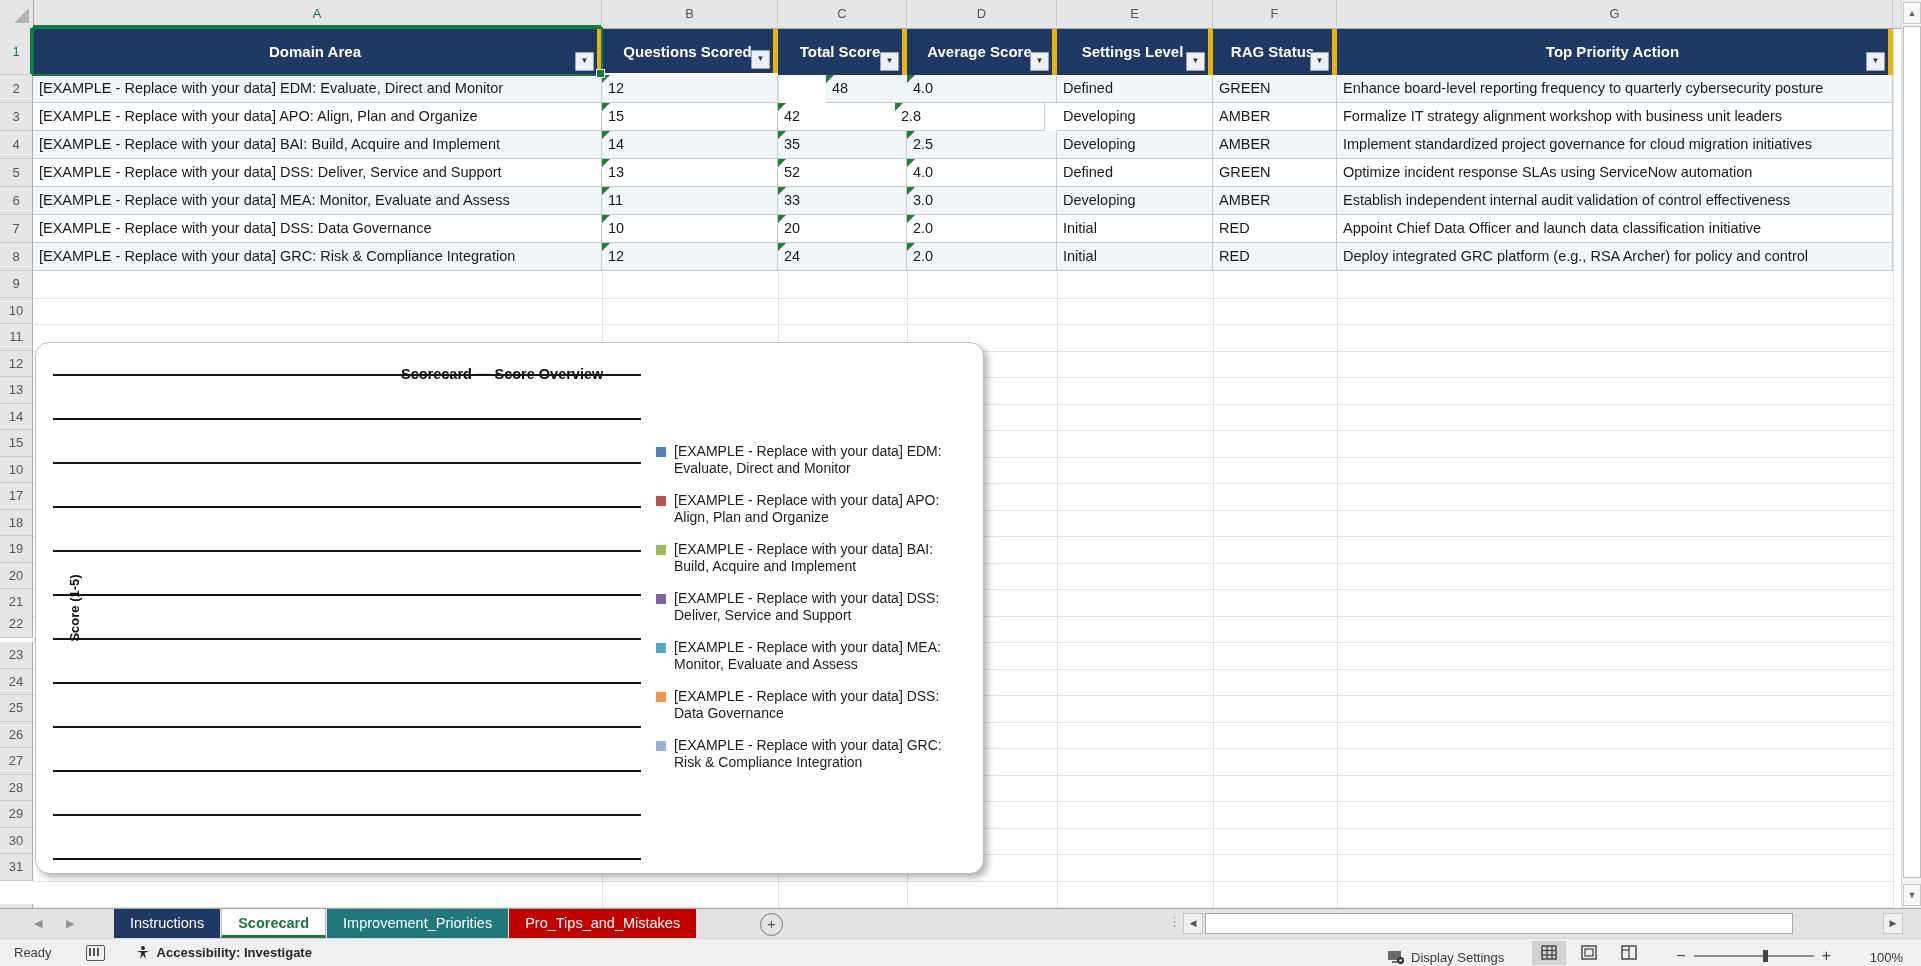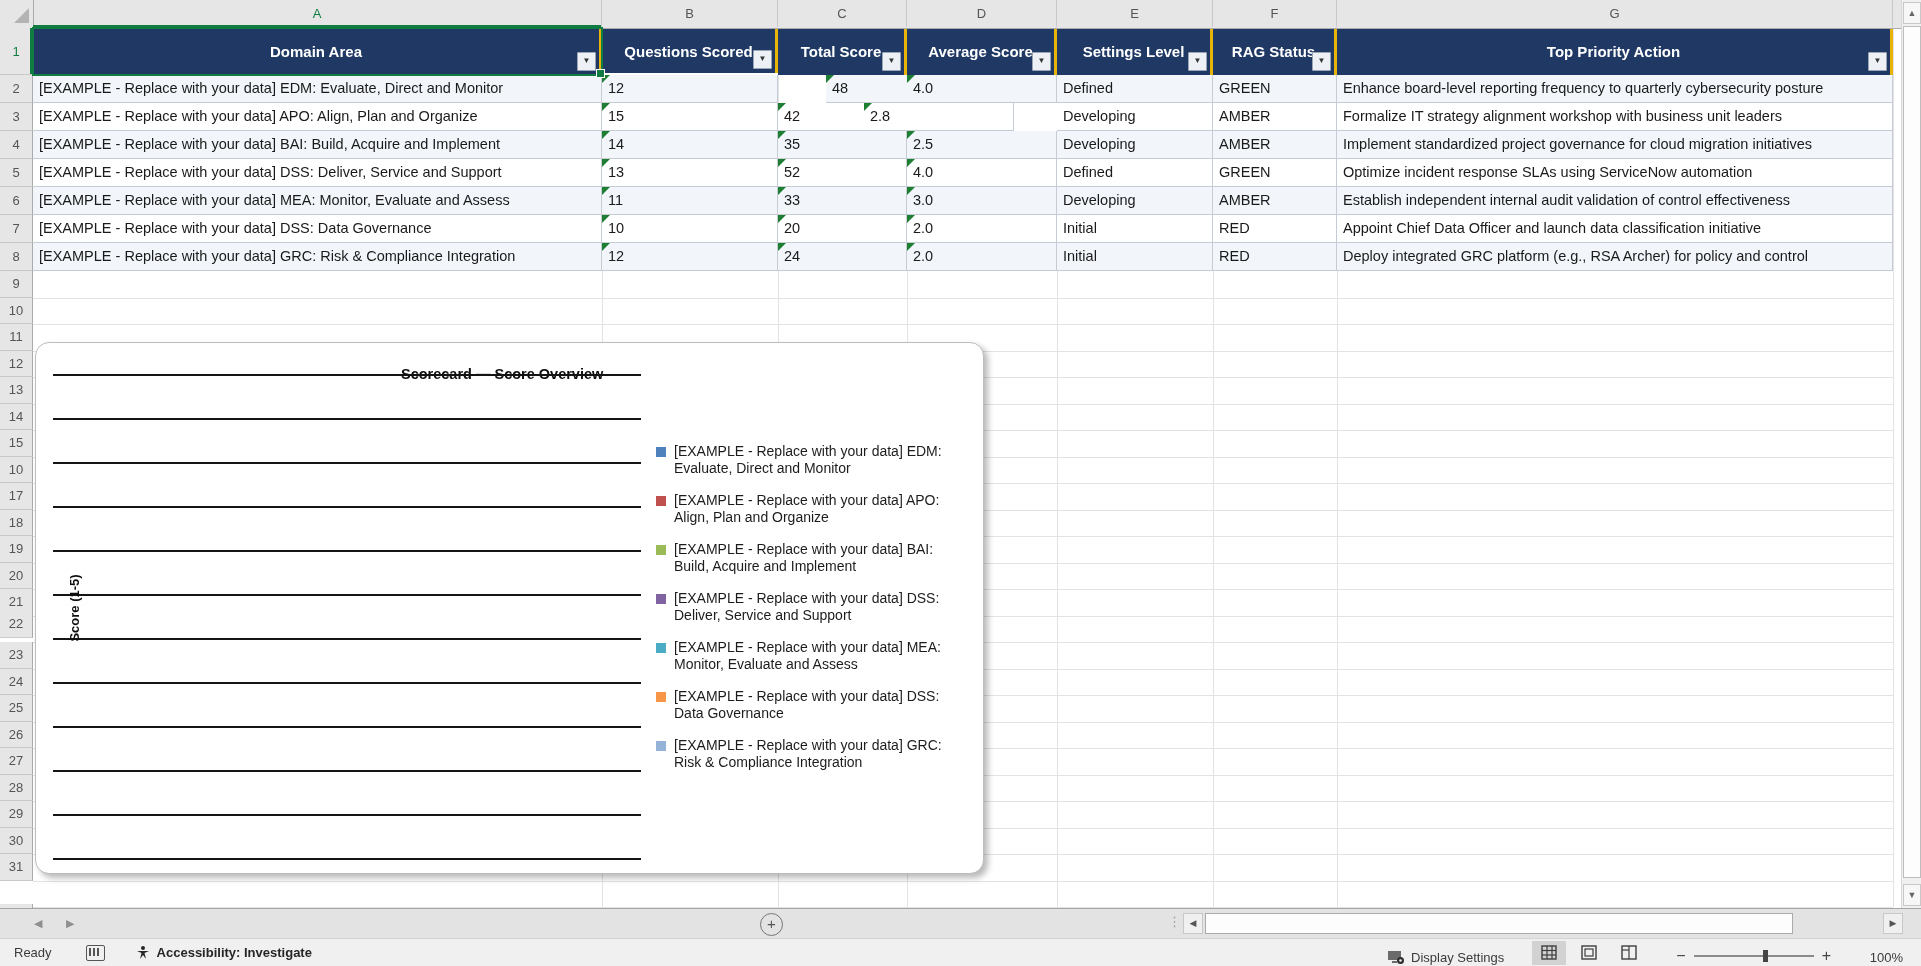--- a/index.html
+++ b/index.html
@@ -20,21 +20,21 @@
   .rownum{position:absolute;left:0;width:33px;background:var(--strip);color:#555;
     font-size:13px;display:flex;align-items:center;justify-content:center;
     border-bottom:1px solid #C9C9C9;border-right:1px solid #ABABAB;box-sizing:border-box;z-index:3;}
   .rownum.sel{color:var(--selgreen);box-shadow:inset -2px 0 0 var(--selgreen);}
 
   
   .vline,.hline{position:absolute;background:#E3E3E3;z-index:0;}
 
   
   .hcell{position:absolute;background:var(--navy);color:#fff;font-weight:bold;font-size:15px;
-    line-height:47px;text-align:center;box-sizing:border-box;border-right:3px solid #eab308;z-index:2;
+    line-height:47px;text-align:center;box-sizing:border-box;border-right:5px solid #eab308;z-index:2;
     white-space:nowrap;overflow:hidden;}
   .filterbtn{position:absolute;right:3px;bottom:4px;width:17px;height:17px;background:#EDF0F4;
     border:1px solid #9AA5B5;border-radius:1px;font-size:8px;line-height:15px;text-align:center;color:#333;}
   .dcell{position:absolute;font-size:14.5px;color:#1a1a1a;line-height:27px;padding-left:6px;
     box-sizing:border-box;border-right:1px solid #C5CCD6;border-bottom:1px solid #C5CCD6;
     white-space:nowrap;overflow:hidden;background:#fff;z-index:1;}
   .dcell.band{background:var(--band);}
   .errtri{position:absolute;left:0;top:0;width:0;height:0;
     border-top:8px solid var(--errgreen);border-right:8px solid transparent;}
 
@@ -199,21 +199,21 @@
       <div class="dcell band" style="left: 33px; top: 75px; width: 569px; height: 28px;">[EXAMPLE - Replace with your data] EDM: Evaluate, Direct and Monitor</div>
       <div class="dcell band" style="left: 602px; top: 75px; width: 176px; height: 28px;">12<div class="errtri"></div></div>
       <div class="dcell band" style="left: 778px; top: 75px; width: 129px; height: 28px; margin-left: 48px;">48<div class="errtri"></div></div>
       <div class="dcell band" style="left: 907px; top: 75px; width: 150px; height: 28px;">4.0<div class="errtri"></div></div>
       <div class="dcell band" style="left: 1057px; top: 75px; width: 156px; height: 28px;">Defined</div>
       <div class="dcell band" style="left: 1213px; top: 75px; width: 124px; height: 28px;">GREEN</div>
       <div class="dcell band" style="left: 1337px; top: 75px; width: 556px; height: 28px;">Enhance board-level reporting frequency to quarterly cybersecurity posture</div>
       <div class="dcell" style="left: 33px; top: 103px; width: 569px; height: 28px;">[EXAMPLE - Replace with your data] APO: Align, Plan and Organize</div>
       <div class="dcell" style="left: 602px; top: 103px; width: 176px; height: 28px;">15<div class="errtri"></div></div>
       <div class="dcell" style="left: 778px; top: 103px; width: 129px; height: 28px;">42<div class="errtri"></div></div>
-      <div class="dcell" style="left: 864px; top: 103px; width: 150px; height: 28px;">2.8<div class="errtri"></div></div>
+      <div class="dcell" style="left: 895px; top: 103px; width: 150px; height: 28px;">2.8<div class="errtri"></div></div>
       <div class="dcell" style="left: 1057px; top: 103px; width: 156px; height: 28px;">Developing</div>
       <div class="dcell" style="left: 1213px; top: 103px; width: 124px; height: 28px;">AMBER</div>
       <div class="dcell" style="left: 1337px; top: 103px; width: 556px; height: 28px;">Formalize IT strategy alignment workshop with business unit leaders</div>
       <div class="dcell band" style="left: 33px; top: 131px; width: 569px; height: 28px;">[EXAMPLE - Replace with your data] BAI: Build, Acquire and Implement</div>
       <div class="dcell band" style="left: 602px; top: 131px; width: 176px; height: 28px;">14<div class="errtri"></div></div>
       <div class="dcell band" style="left: 778px; top: 131px; width: 129px; height: 28px;">35<div class="errtri"></div></div>
       <div class="dcell band" style="left: 907px; top: 131px; width: 150px; height: 28px;">2.5<div class="errtri"></div></div>
       <div class="dcell band" style="left: 1057px; top: 131px; width: 156px; height: 28px;">Developing</div>
       <div class="dcell band" style="left: 1213px; top: 131px; width: 124px; height: 28px;">AMBER</div>
       <div class="dcell band" style="left: 1337px; top: 131px; width: 556px; height: 28px;">Implement standardized project governance for cloud migration initiatives</div>
@@ -302,20 +302,26 @@
 
   <div id="vscroll">
     <div class="sbtn" style="top:2px;"><span>▲</span></div>
     <div id="vthumb"></div>
     <div class="sbtn" style="top:884px;"><span>▼</span></div>
   </div>
 
   <div id="tabbar">
     <span class="tabnav" style="left:34px;">◀</span>
     <span class="tabnav" style="left:66px;">▶</span>
+    <div id="tabs">
+        <div class="sheettab" style="background: rgb(31, 56, 100);">Instructions</div>
+        <div class="sheettab active">Scorecard</div>
+        <div class="sheettab" style="background: rgb(33, 120, 123);">Improvement_Priorities</div>
+        <div class="sheettab" style="background: rgb(192, 0, 0);">Pro_Tips_and_Mistakes</div>
+      </div>
     <div id="newsheet">+</div>
     <div id="tabdots">⋮</div>
     <div id="hscroll">
       <div class="harrow" style="left:0;"><span>◀</span></div>
       <div id="hthumb"></div>
       <div class="harrow" style="left:700px;"><span>▶</span></div>
     </div>
   </div>
 
   <div id="statusbar">

